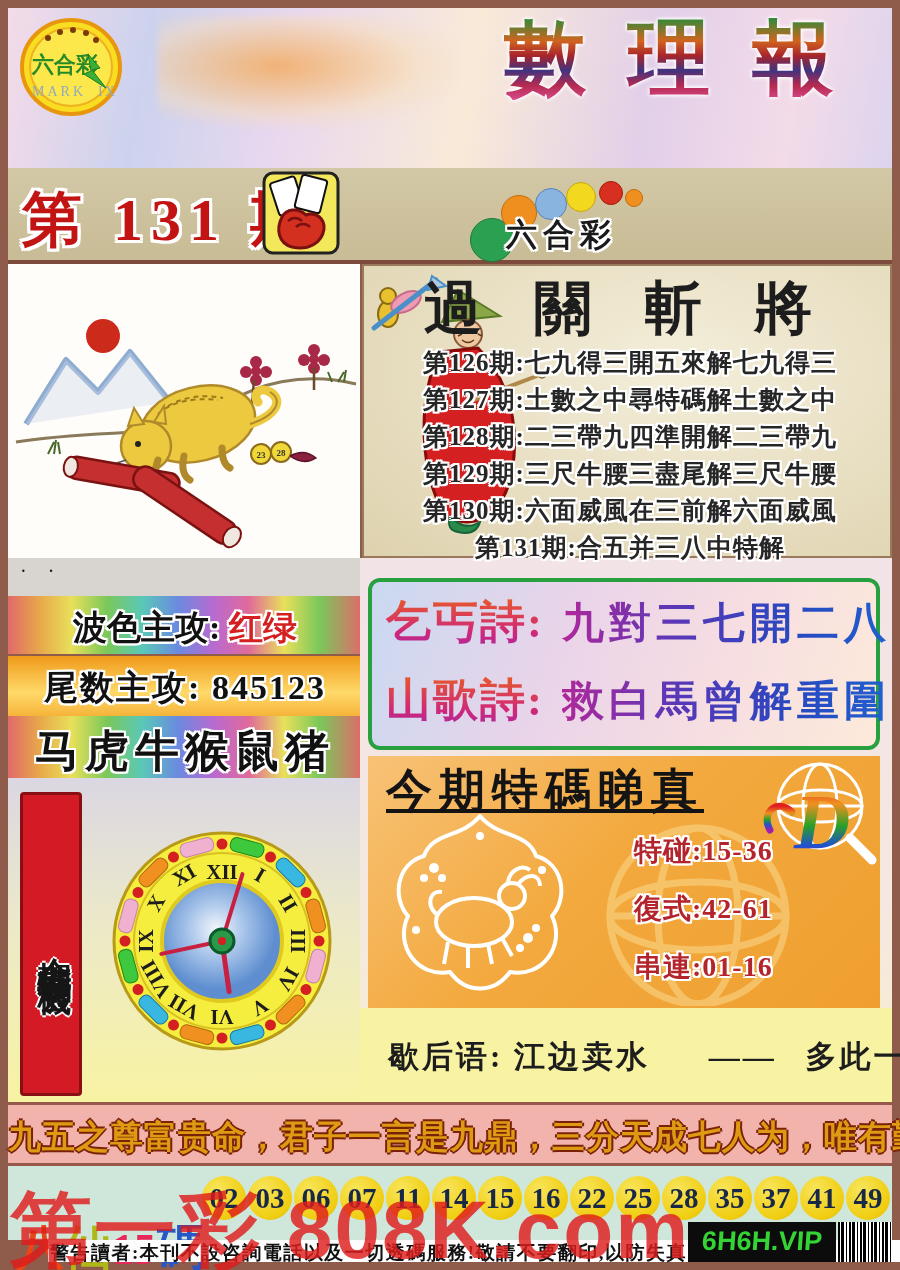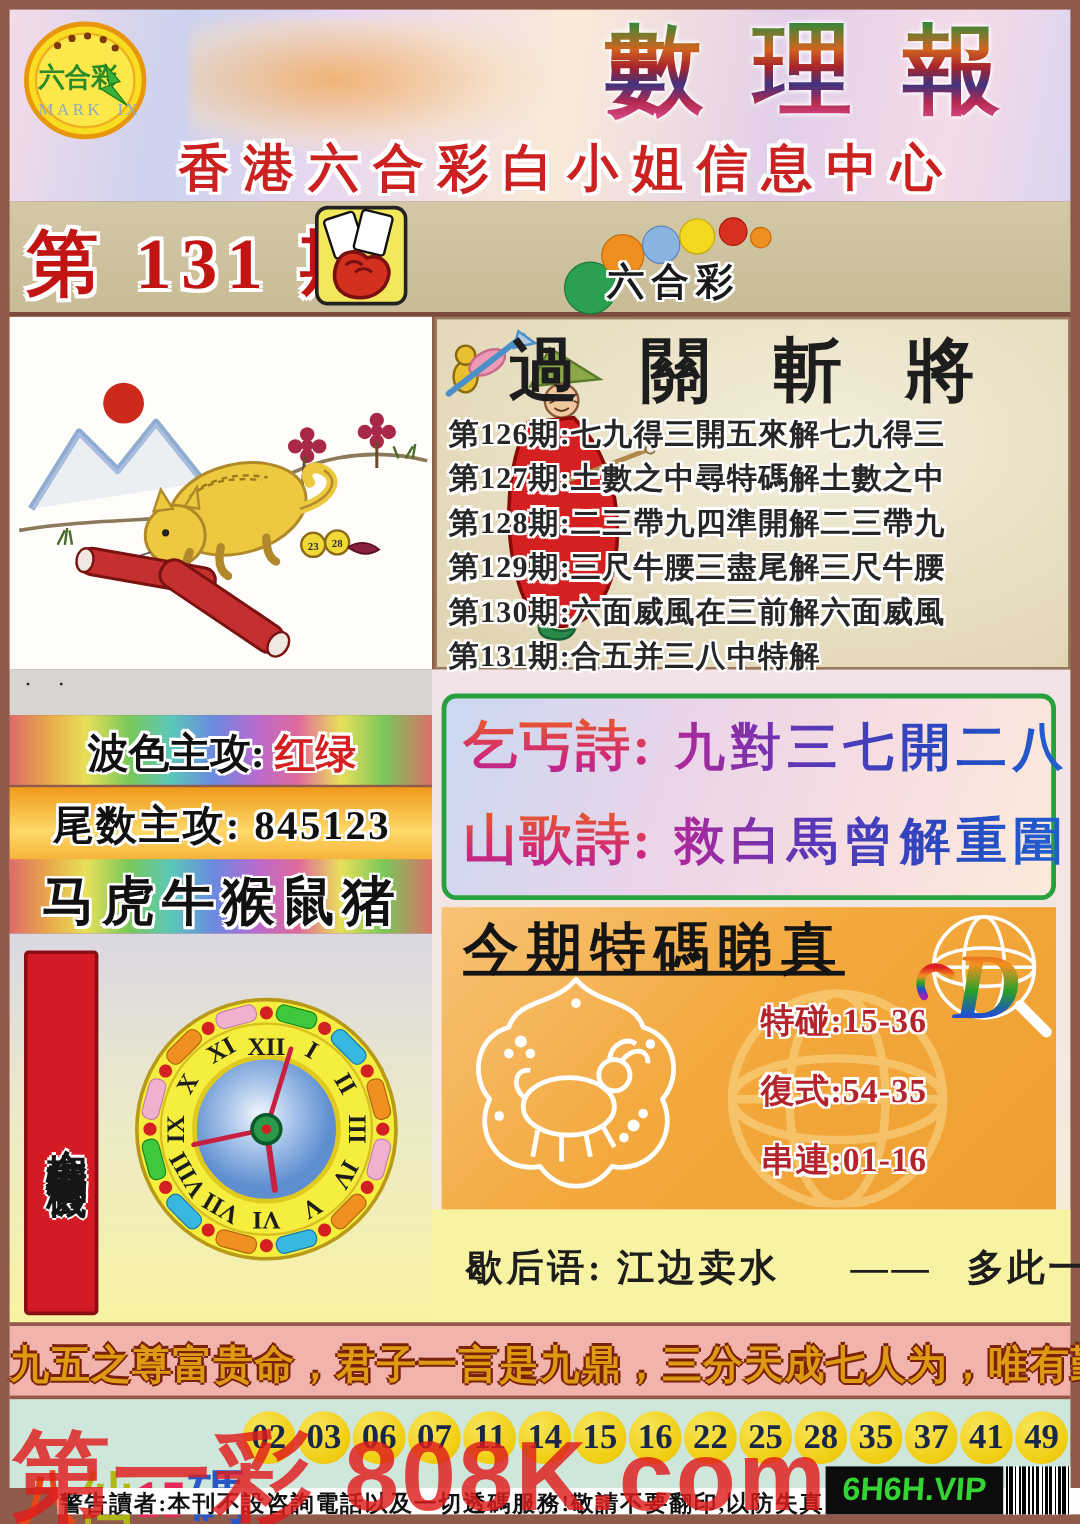--- a/index.html
+++ b/index.html
@@ -28,21 +28,21 @@
   
   #issue-bar{left:8px;top:168px;width:884px;height:92px;
     background:linear-gradient(180deg,#d3c8a6,#c8bc96);border-bottom:4px solid #7c4b3b;}
   #issue-no{left:14px;top:12px;font-size:60px;font-weight:900;color:#c31414;letter-spacing:8px;}
   .ball{position:absolute;border-radius:50%;}
   #issue-brand{left:498px;top:46px;font-size:31px;font-weight:900;color:#1a1a1a;letter-spacing:6px;}
 
   
   #pic-box{left:8px;top:264px;width:352px;height:294px;background:#fffdfa;}
   #guoguan-box{left:362px;top:264px;width:530px;height:294px;
-    background:radial-gradient(ellipse at 60% 35%,#f4eeda,#ded2ae);border:2px solid #9a7a5c;box-sizing:border-box;}
+    background:radial-gradient(ellipse at 60% 35%,#f4eeda,#ded2ae);border:2px solid #9a7a5c;box-sizing:border-box;text-align:center;}
   #guoguan-title{left:60px;top:4px;font-size:58px;font-weight:900;color:#1d1d1d;letter-spacing:52px;white-space:nowrap;z-index:2;}
   .gline{position:relative;z-index:2;font-size:25px;font-weight:900;color:#262626;line-height:37px;white-space:nowrap;letter-spacing:1px;}
   #guoguan-lines{left:10px;top:78px;width:512px;}
 
   
   #gray-strip{left:8px;top:558px;width:612px;height:38px;background:#d8d4d0;}
   #gray-dots{left:12px;top:2px;font-size:20px;color:#222;letter-spacing:8px;}
 
   
   .rainbow-bg{background:linear-gradient(90deg,#e06a6a,#e8a84a 9%,#e8e05a 18%,#7ac85a 28%,#5ac8b8 38%,#6a8ae0 48%,#b86ad0 58%,#e06a9a 68%,#e8e05a 78%,#7ac85a 88%,#e06a6a 100%);}
@@ -131,21 +131,20 @@
         <circle cx="42" cy="16" r="3" fill="#7a3a0a"></circle>
       <circle cx="55" cy="14" r="3" fill="#7a3a0a"></circle>
         <circle cx="68" cy="17" r="3" fill="#7a3a0a"></circle>
       <circle cx="78" cy="24" r="3" fill="#7a3a0a"></circle>
       <text x="14" y="56" font-size="22" font-weight="bold" fill="#2a8a2a">六合彩</text>
       <polygon points="70,38 82,52 74,54 88,72 66,58 73,55" fill="#3ab03a" stroke="#1a7a1a" stroke-width="1"></polygon>
       <text x="14" y="80" font-size="14" letter-spacing="3" fill="#94a8bc">MARK</text>
       <text x="80" y="80" font-size="14" letter-spacing="2" fill="#94a8bc">IX</text>
     </svg>
     <div id="main-title" class="abs">數理報</div>
-    <div id="sub-title" class="abs outw3">香港六合彩白小姐信息中心</div>
   </div>
 
   <div id="issue-bar" class="abs">
     <div id="issue-no" class="abs outw3">第 131 期</div>
     <svg class="abs" style="left:254px;top:3px" width="78" height="84" viewBox="0 0 78 84">
       <rect x="2" y="2" width="74" height="80" rx="9" fill="#f3e75c" stroke="#222" stroke-width="3"></rect>
       <g stroke="#111" stroke-width="2" fill="#fff">
         <rect x="12" y="8" width="26" height="34" rx="3" transform="rotate(-18 25 25)"></rect>
         <rect x="36" y="6" width="26" height="34" rx="3" transform="rotate(14 49 23)"></rect>
       </g>
@@ -389,21 +388,21 @@
             <circle cx="138" cy="138" r="4"></circle>
           <circle cx="98" cy="26" r="4"></circle>
             <circle cx="160" cy="60" r="4"></circle>
             <circle cx="34" cy="120" r="4"></circle>
         </g>
       </svg>
       <div class="sp-row outw" style="top:76px">
         <span>特碰:</span><span>15-36</span>
       </div>
       <div class="sp-row outw" style="top:134px">
-        <span>復式:</span><span>54-35</span>
+        <span>復式:</span><span>42-61</span>
       </div>
       <div class="sp-row outw" style="top:192px">
         <span>串連:</span><span>01-16</span>
       </div>
     </div>
 
     <div id="xiehouyu" class="abs">
       <div id="xhy-line" class="abs">
         <span>歇后语:</span>
         <span>江边卖水</span>

